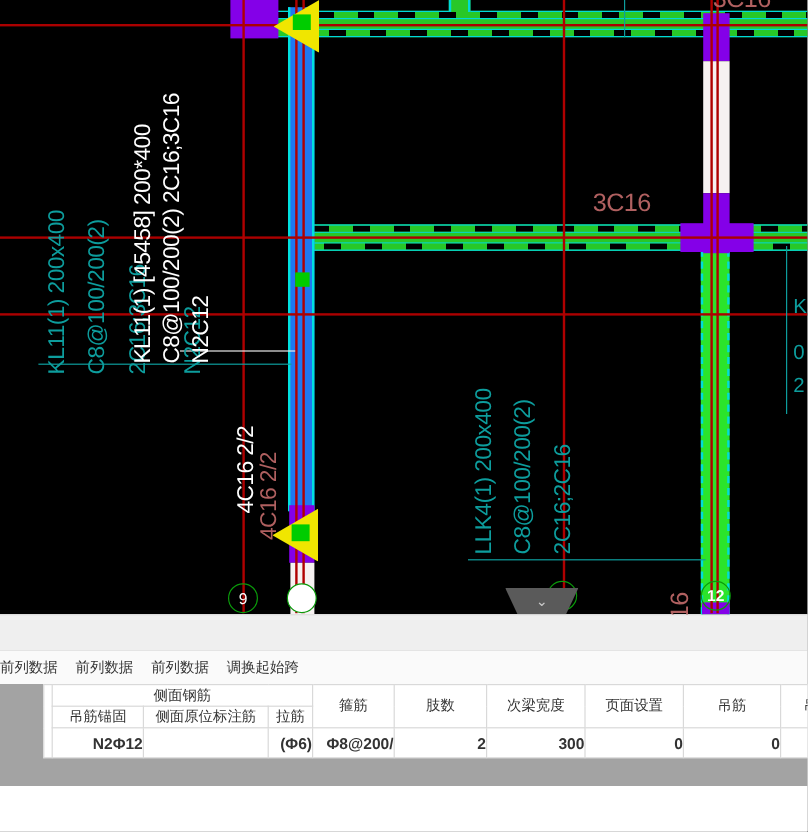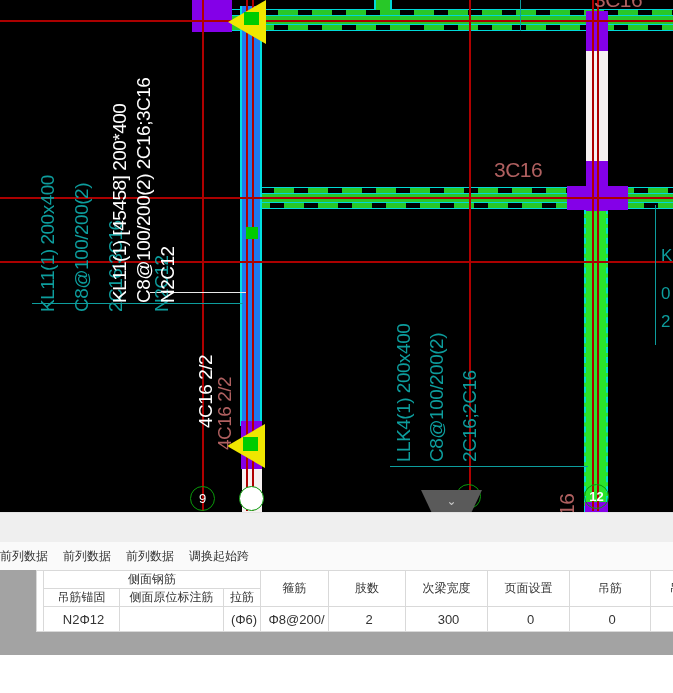--- a/index.html
+++ b/index.html
@@ -53,21 +53,21 @@
   #panel-strip{height:29px;background:#efefef;border-top:1px solid #e4e4e4;}
   #tab-row{height:28px;background:#fafafa;display:flex;align-items:center;}
   .tab{font-size:12px;color:#333;margin-right:15px;white-space:nowrap;}
   .tab:first-child{margin-left:0;}
 
   #grid-wrap{width:673px;overflow:hidden;padding-left:36px;}
   table#data-table{border-collapse:collapse;table-layout:fixed;width:700px;background:#fff;}
   #data-table th,#data-table td{border:1px solid #d9d9d9;font-weight:normal;color:#333;
       overflow:hidden;white-space:nowrap;padding:0;}
   #data-table th{font-size:12px;text-align:center;}
-  #data-table td{font-size:13px;text-align:center;padding-left:4px;}
+  #data-table td{font-size:13px;text-align:right;padding-left:4px;font-weight:bold;}
   .hr1{height:18px;} .hr2{height:17px;} .dr{height:25px;}
 </style>
 </head>
 <body>
 
 <div id="app">
 
   <div id="canvas">
 
     <div class="abs beam-h" style="left:230px;top:9px;width:443px;"></div>

